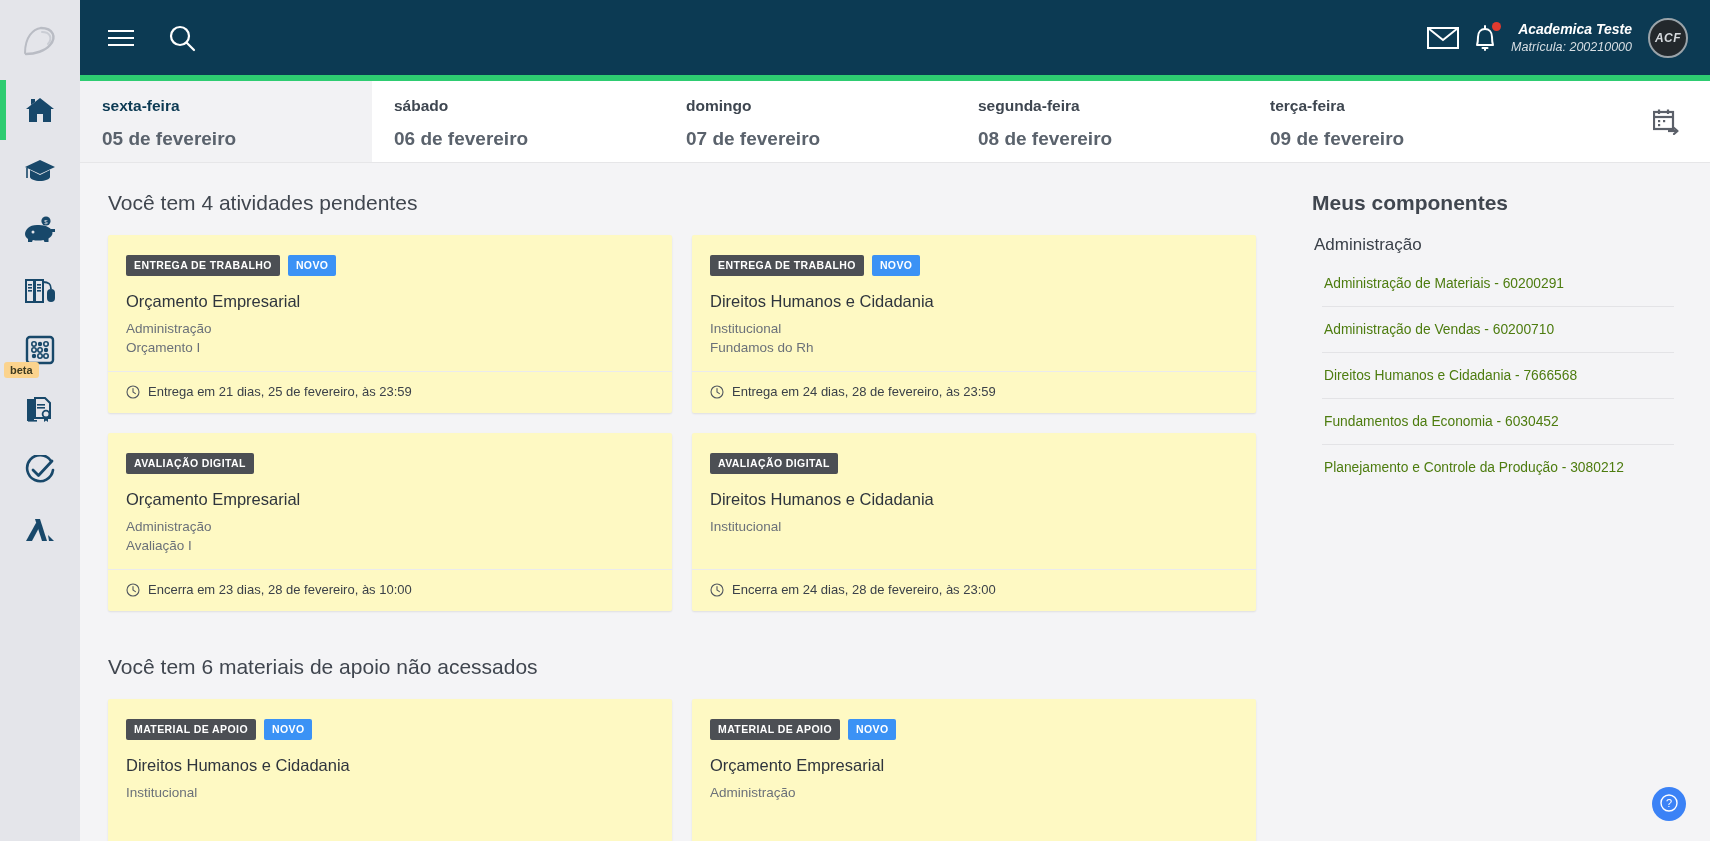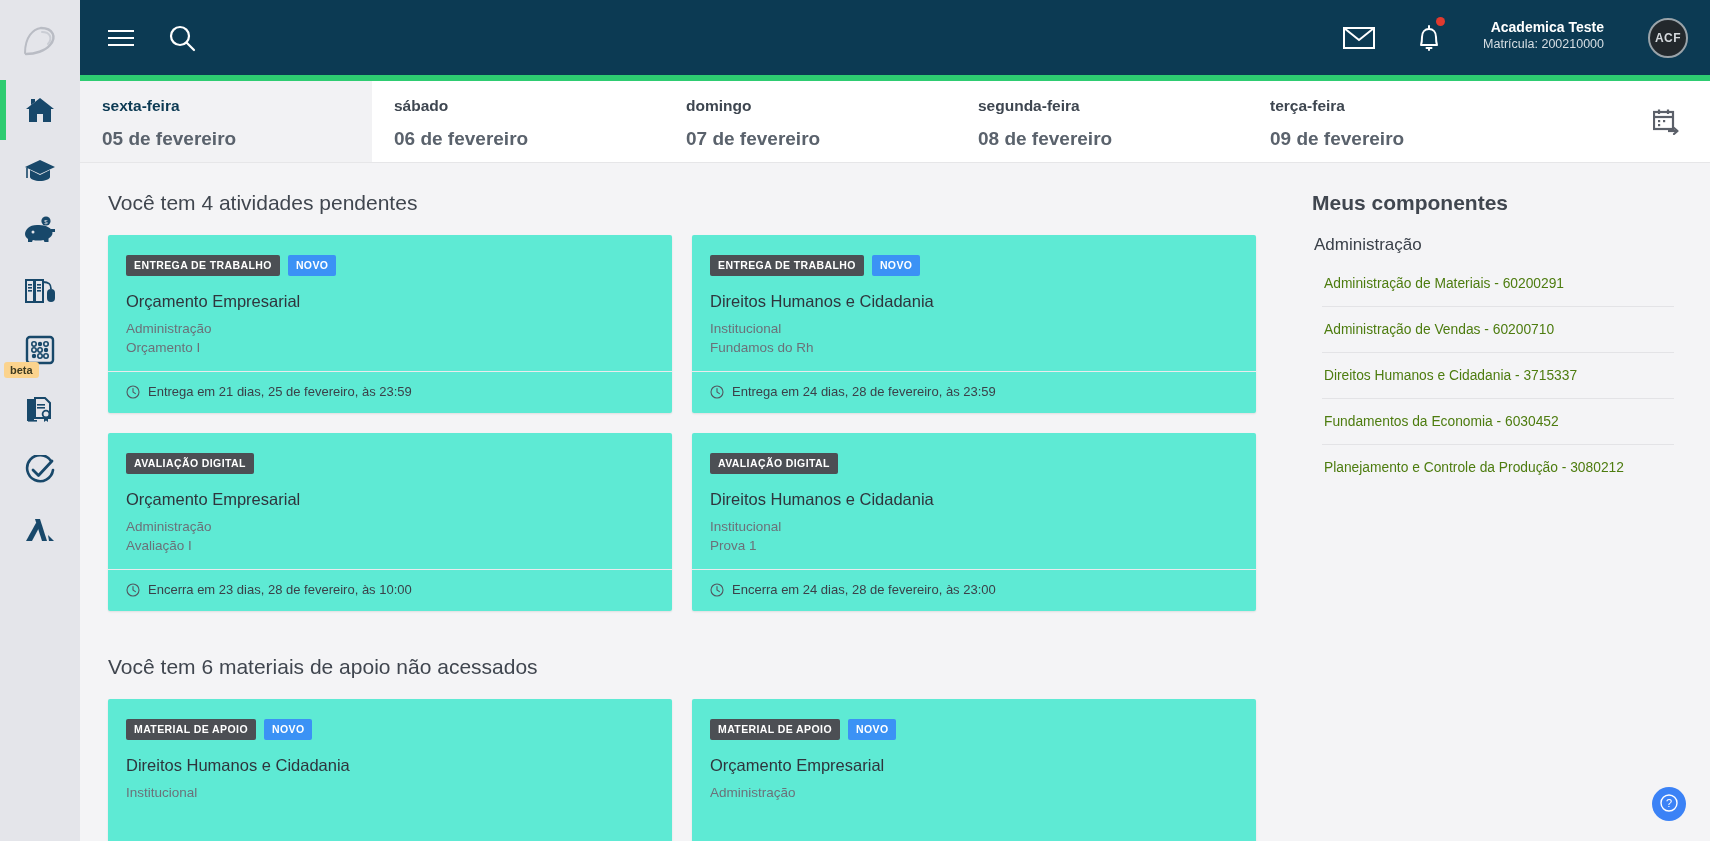--- a/index.html
+++ b/index.html
@@ -76,21 +76,21 @@
     align-items: center;
     padding: 0 22px 0 28px;
   }
   .topbar-left { display: flex; align-items: center; gap: 34px; }
   .icon-btn {
     background: none; border: none; cursor: pointer;
     display: flex; align-items: center; justify-content: center;
     padding: 0;
   }
   .topbar-spacer { flex: 1; }
-  .topbar-right { display: flex; gap: 40px; }
+  .topbar-right { display: flex; align-items: center; gap: 12px; font-style: italic; }
   .bell-wrap { position: relative; display: flex; }
   .bell-dot {
     position: absolute; right: -2px; top: -1px;
     width: 9px; height: 9px; border-radius: 50%;
     background: #e03a2f;
   }
   .user-block { text-align: right; color: #ffffff; line-height: 1.35; }
   .user-name { font-size: 14px; font-weight: bold; }
   .user-id { font-size: 12.5px; color: #d8dfe4; }
   .avatar {
@@ -158,21 +158,21 @@
     font-weight: normal;
     margin-bottom: 20px;
   }
 
   .card-grid {
     display: grid;
     grid-template-columns: 1fr 1fr;
     gap: 20px 20px;
   }
   .card {
-    background: #5eead4;
+    background: #fef9c3;
     border-radius: 2px;
     box-shadow: 0 1px 2px rgba(0,0,0,0.09);
     display: flex;
     flex-direction: column;
     min-height: 178px;
   }
   .card-body { padding: 20px 18px 12px 18px; flex: 1; }
   .chips { display: flex; gap: 8px; margin-bottom: 16px; }
   .chip {
     font-size: 10.5px;
@@ -522,21 +522,20 @@
             </div>
           </article>
 
           <article class="card">
             <div class="card-body">
               <div class="chips">
                 <span class="chip chip-type">AVALIAÇÃO DIGITAL</span>
               </div>
               <div class="card-title">Direitos Humanos e Cidadania</div>
               <div class="card-sub">Institucional</div>
-              <div class="card-sub">Prova 1</div>
             </div>
             <div class="card-footer">
               <span class="clock-icon">
                 <svg width="14" height="14" viewBox="0 0 14 14" aria-hidden="true">
                   <circle cx="7" cy="7" r="6" stroke="#525860" stroke-width="1.1" fill="none"></circle>
                   <path d="M7 3.6 V7 L9.4 8.6" stroke="#525860" stroke-width="1.1" fill="none" stroke-linecap="round"></path>
                 </svg>
               </span>
               <span>Encerra em 24 dias, 28 de fevereiro, às 23:00</span>
             </div>
@@ -571,21 +570,21 @@
         </div>
 
       </section>
 
       <aside class="col-right">
         <h2 class="rp-title">Meus componentes</h2>
         <div class="rp-group">Administração</div>
         <ul class="rp-list">
           <li class="rp-item">Administração de Materiais - 60200291</li>
           <li class="rp-item">Administração de Vendas - 60200710</li>
-          <li class="rp-item">Direitos Humanos e Cidadania - 3715337</li>
+          <li class="rp-item">Direitos Humanos e Cidadania - 7666568</li>
           <li class="rp-item">Fundamentos da Economia - 6030452</li>
           <li class="rp-item">Planejamento e Controle da Produção - 3080212</li>
         </ul>
       </aside>
 
     </div>
 
     <button class="fab" aria-label="ajuda">
       <span>
         <svg width="20" height="20" viewBox="0 0 20 20" aria-hidden="true">

